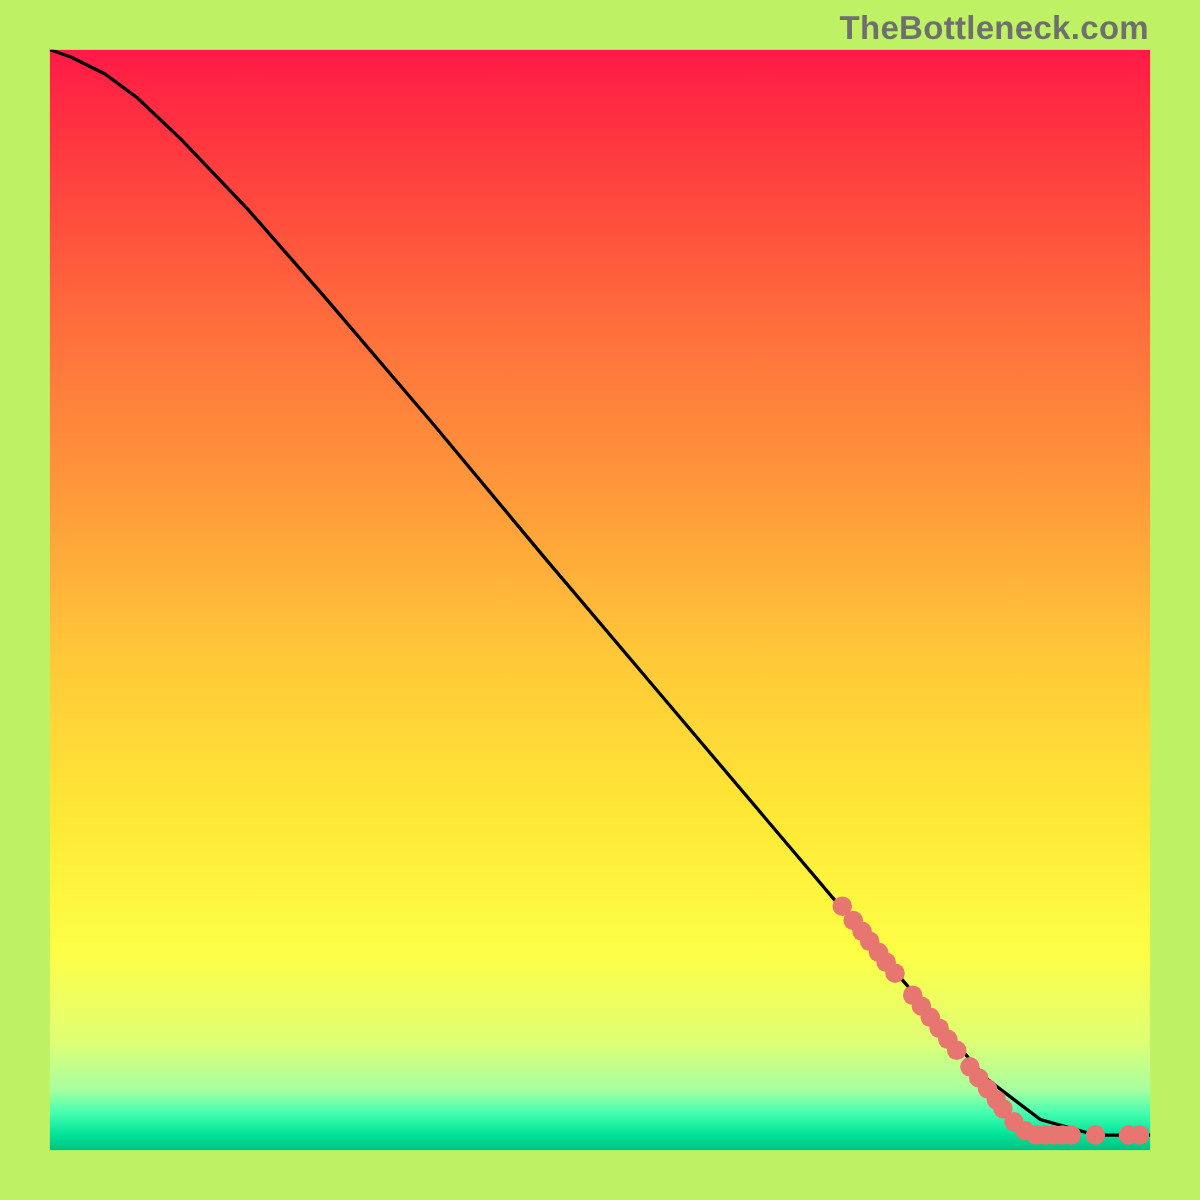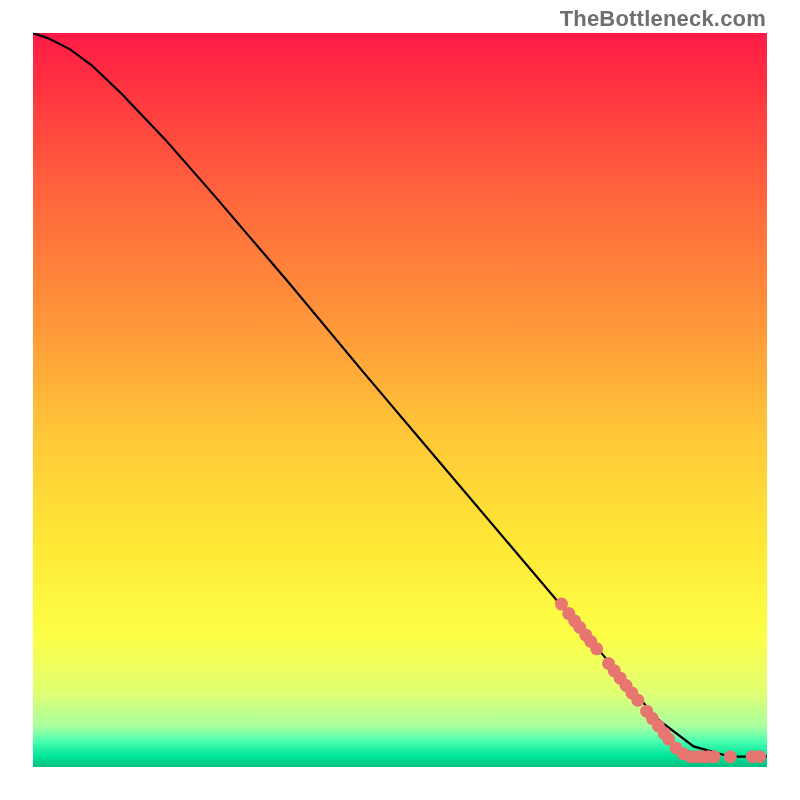--- a/index.html
+++ b/index.html
@@ -8,21 +8,21 @@
     background: #000;
     width: 800px;
     height: 800px;
     position: relative;
     font-family: Arial, Helvetica, sans-serif;
   }
   .container {
     position: absolute;
     width: 800px;
     height: 800px;
-    background: #ffffff;
+    background: #bef264;
   }
   .plot-area {
     position: absolute;
     left: 33px;
     top: 33px;
     width: 734px;
     height: 734px;
     overflow: hidden;
   }
   .gradient-bg {

